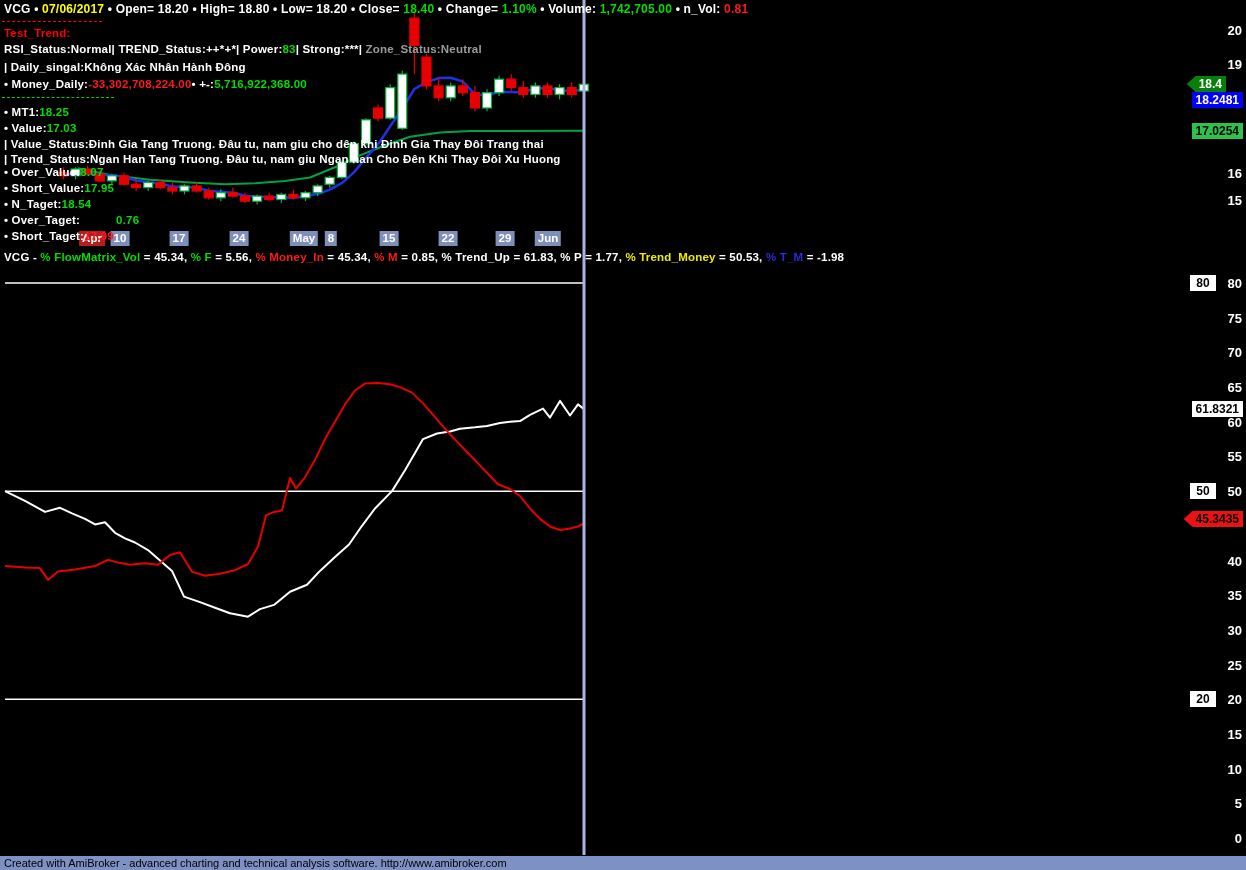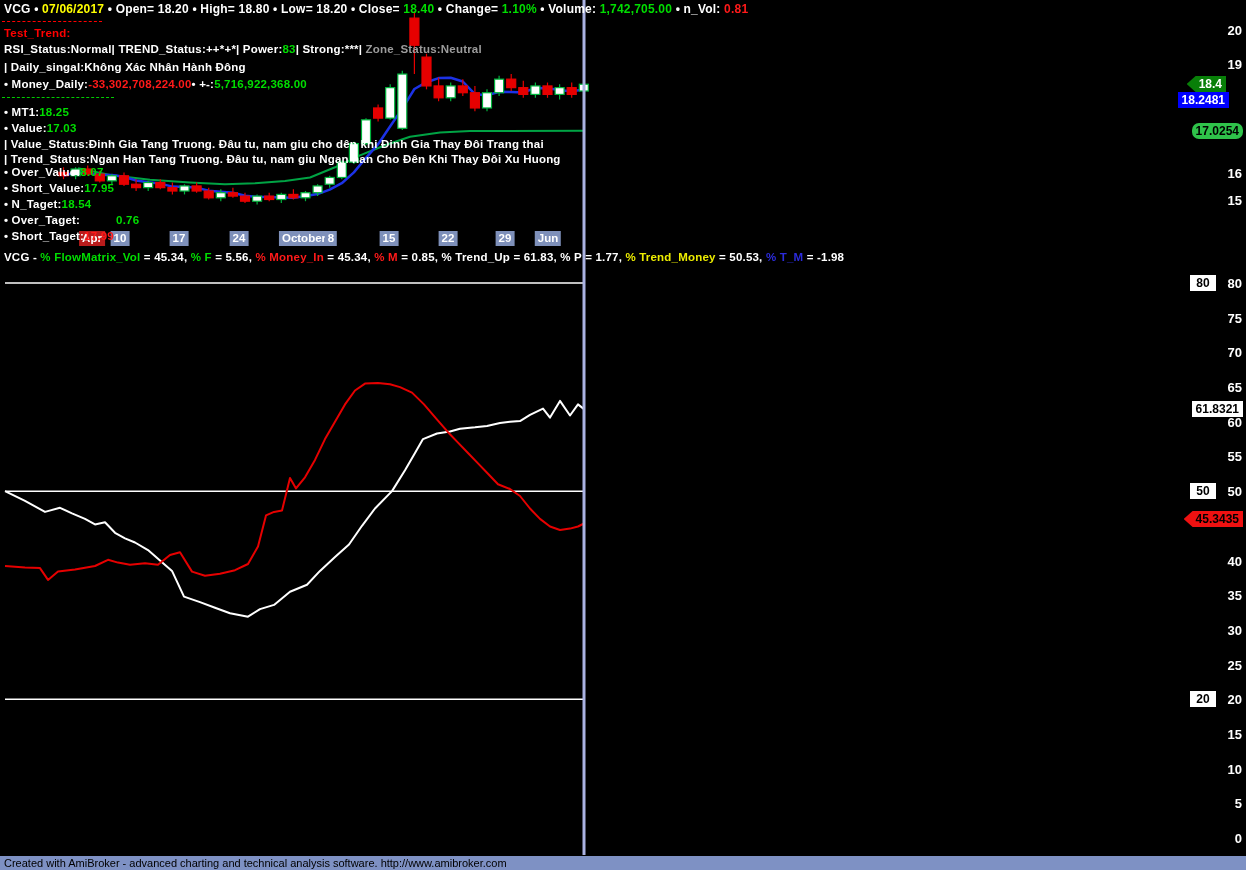--- a/index.html
+++ b/index.html
@@ -143,21 +143,21 @@
     <div class="line" style="top: 229px;"><span style="color: rgb(255, 255, 255);">• Short_Taget:</span><span style="color: rgb(255, 26, 26);">17.99</span></div>
     <div class="dash" style="top: 21px; left: 2px; width: 100px; border-top: 1px dashed rgb(255, 0, 0);"></div>
     <div class="dash" style="top: 97px; left: 2px; width: 112px; border-top: 1px dashed rgb(0, 204, 0);"></div>
   </div>
 <div class="line" id="indicator-header" style="top: 250px;"><span style="color: rgb(255, 255, 255);">VCG - </span><span style="color: rgb(0, 221, 0);">% FlowMatrix_Vol</span><span style="color: rgb(255, 255, 255);"> = 45.34, </span><span style="color: rgb(0, 221, 0);">% F</span><span style="color: rgb(255, 255, 255);"> = 5.56, </span><span style="color: rgb(255, 26, 26);">% Money_In</span><span style="color: rgb(255, 255, 255);"> = 45.34, </span><span style="color: rgb(255, 26, 26);">% M</span><span style="color: rgb(255, 255, 255);"> = 0.85, </span><span style="color: rgb(255, 255, 255);">% Trend_Up = 61.83, % P = 1.77, </span><span style="color: rgb(237, 237, 0);">% Trend_Money</span><span style="color: rgb(255, 255, 255);"> = 50.53, </span><span style="color: rgb(43, 43, 219);">% T_M</span><span style="color: rgb(255, 255, 255);"> = -1.98</span></div>
 <div id="date-axis">
     <div class="datelabel" style="left: 92px; background: #b91c1c;">Apr</div>
     <div class="datelabel" style="left: 120px; background: rgb(126, 144, 186);">10</div>
     <div class="datelabel" style="left: 179px; background: rgb(126, 144, 186);">17</div>
     <div class="datelabel" style="left: 239px; background: rgb(126, 144, 186);">24</div>
-    <div class="datelabel" style="left: 304px; background: rgb(126, 144, 186);">October</div>
+    <div class="datelabel" style="left: 304px; background: rgb(126, 144, 186);">May</div>
     <div class="datelabel" style="left: 331px; background: rgb(126, 144, 186);">8</div>
     <div class="datelabel" style="left: 389px; background: rgb(126, 144, 186);">15</div>
     <div class="datelabel" style="left: 448px; background: rgb(126, 144, 186);">22</div>
     <div class="datelabel" style="left: 505px; background: rgb(126, 144, 186);">29</div>
     <div class="datelabel" style="left: 548px; background: rgb(126, 144, 186);">Jun</div>
   </div>
 <div id="right-axis">
     <div class="tick" style="top: 30px;">20</div>
     <div class="tick" style="top: 63.9px;">19</div>
     <div class="tick" style="top: 165px; margin-top: 8px;">16</div>
@@ -172,22 +172,22 @@
     <div class="tick" style="top: 560.5px;">40</div>
     <div class="tick" style="top: 595.188px;">35</div>
     <div class="tick" style="top: 629.875px;">30</div>
     <div class="tick" style="top: 664.562px;">25</div>
     <div class="tick" style="top: 699.25px;">20</div>
     <div class="tick" style="top: 733.938px;">15</div>
     <div class="tick" style="top: 768.625px;">10</div>
     <div class="tick" style="top: 803.312px;">5</div>
     <div class="tick" style="top: 838px;">0</div>
     <div class="tag tag-arrow" style="top: 84px; right: 20px; background: rgb(8, 127, 8); color: rgb(255, 255, 255);">18.4</div>
-    <div class="tag" style="top: 100px; right: 17px; background: rgb(0, 0, 255); color: rgb(255, 255, 255);">18.2481</div>
-    <div class="tag" style="top: 131px; right: 3px; background: rgb(47, 194, 74); color: rgb(0, 0, 0); border-radius: 7px;">17.0254</div>
+    <div class="tag" style="top: 100px; right: 3px; background: rgb(0, 0, 255); color: rgb(255, 255, 255);">18.2481</div>
+    <div class="tag" style="top: 131px; right: 3px; background: rgb(47, 194, 74); color: rgb(0, 0, 0);">17.0254</div>
     <div class="tag tag-small" style="top: 283px; right: 30px; background: rgb(255, 255, 255); color: rgb(0, 0, 0);">80</div>
     <div class="tag" style="top: 409px; right: 3px; background: rgb(255, 255, 255); color: rgb(0, 0, 0);">61.8321</div>
     <div class="tag tag-small" style="top: 491px; right: 30px; background: rgb(255, 255, 255); color: rgb(0, 0, 0);">50</div>
     <div class="tag tag-arrow" style="top: 519px; right: 3px; background: rgb(238, 17, 17); color: rgb(0, 0, 0);">45.3435</div>
     <div class="tag tag-small" style="top: 699px; right: 30px; background: rgb(255, 255, 255); color: rgb(0, 0, 0);">20</div>
   </div>
 <div id="status-bar" style="background: rgb(126, 145, 196); color: rgb(0, 0, 0);">
   <span>Created with AmiBroker - advanced charting and technical analysis software. http://www.amibroker.com</span>
 </div>
 

